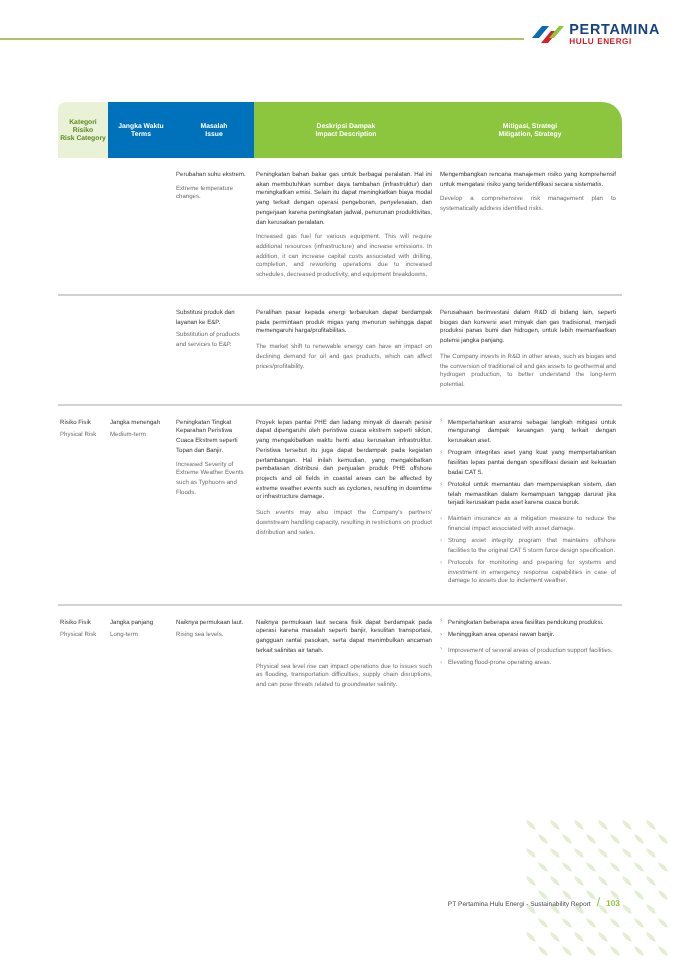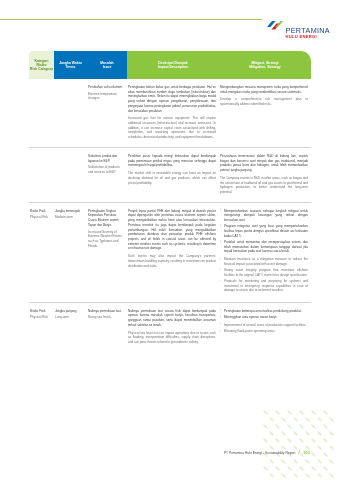--- a/index.html
+++ b/index.html
@@ -24,25 +24,24 @@
     position: absolute;
     right: 9px; top: 11px;
     display: flex;
     align-items: center;
     gap: 3px;
   }
   .logo-mark { width: 17px; height: 11px; flex: none; }
   .logo-text { line-height: 1; }
   .logo-name {
     font-size: 7.2px;
-    font-weight: normal;
+    font-weight: bold;
     letter-spacing: .35px;
     color: #17447e;
     display: block;
-    margin-top: 16px;
   }
   .logo-sub {
     font-size: 4.1px;
     font-weight: bold;
     letter-spacing: .28px;
     color: #d62027;
     display: block;
     margin-top: 1.2px;
   }
 

